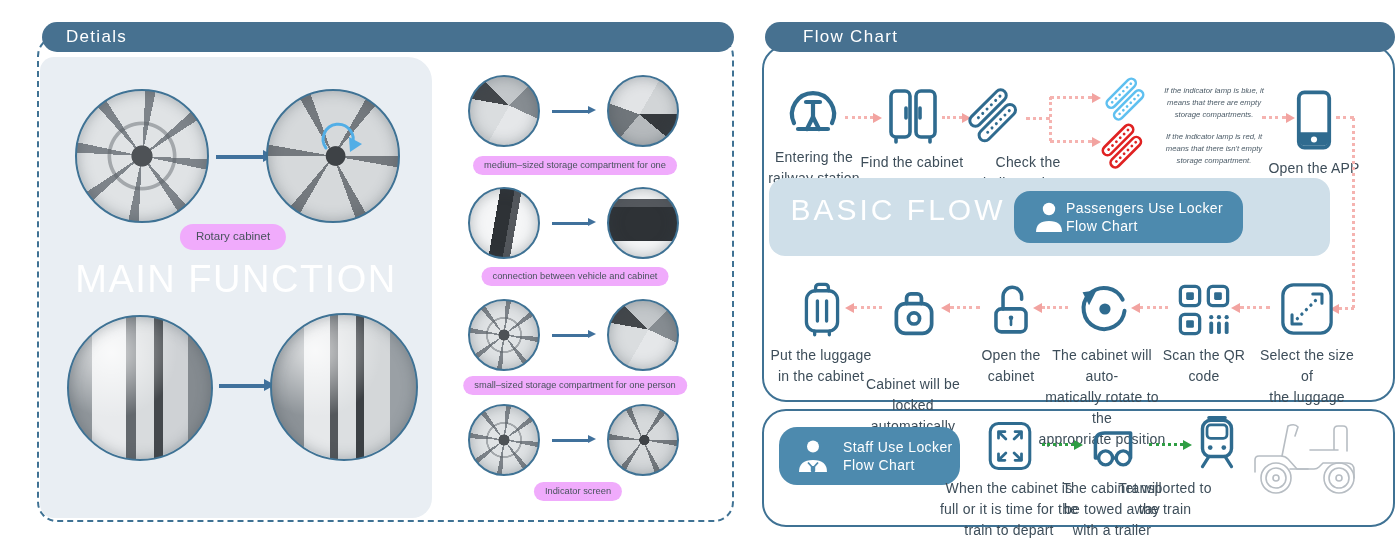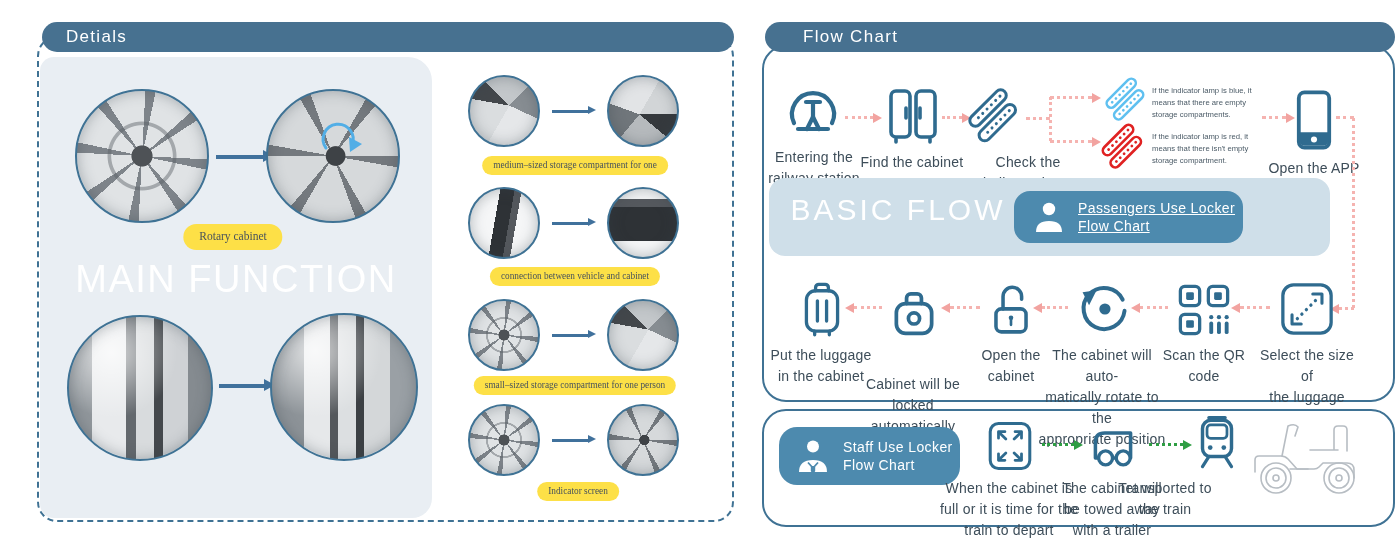--- a/index.html
+++ b/index.html
@@ -43,33 +43,32 @@
       conic-gradient(from 210deg at 58% 42%, #dadddf 0 70deg, #43474b 70deg 105deg, #c3c7ca 105deg 195deg, #878d92 195deg 265deg, #e5e7e9 265deg 360deg);
   }
   .photo.facet2 {
     background:
       conic-gradient(from 30deg at 45% 55%, #d2d5d7 0 60deg, #35393d 60deg 100deg, #b6babd 100deg 190deg, #70767b 190deg 260deg, #e2e4e6 260deg 360deg);
   }
   .photo.conn  { background: linear-gradient(100deg, #f5f6f7 0 38%, #2e3236 38% 56%, #54585d 56% 65%, #f5f6f7 65%); }
   .photo.conn2 { background: linear-gradient(0deg, #f5f6f7 0 24%, #2e3236 24% 74%, #55595e 74% 86%, #f5f6f7 86%); }
   
   .tag {
-    position:absolute; background:#fde047; color:#47525c; border-radius:13px;
+    position:absolute; background:#f0abfc; color:#47525c; border-radius:13px;
     font-size:11.5px; line-height:1.35; padding:5px 16px; text-align:center; white-space:pre-line;
     transform: translateX(-50%);
-    font-family: Liberation Serif, serif;
   }
   .tag.sm { font-size:9.3px; padding:3px 11px; border-radius:10px; }
   .wm { position:absolute; color:#ffffff; white-space:nowrap; text-align:center; font-weight:400; }
   .lbl {
     position:absolute; font-size:14px; line-height:1.5; color:#3d4d59; text-align:center;
     white-space:pre-line; letter-spacing:.2px;
   }
   .note {
-    position:absolute; font-size:7.7px; line-height:1.55; color:#4a5a66; white-space:pre-line;
+    position:absolute; font-size:7.7px; line-height:1.55; color:#4a5a66; text-align:center; white-space:pre-line;font-style:italic;
   }
   
   .sarrow { position:absolute; height:3.5px; background:#40719c; }
   .sarrow::after { content:""; position:absolute; right:-10px; top:-5.5px; width:0; height:0;
     border-left:11px solid #40719c; border-top:6px solid transparent; border-bottom:6px solid transparent; }
   .sarrow.thin { height:2.5px; }
   .sarrow.thin::after { right:-8px; top:-4.2px; border-left:8px solid #40719c; border-top:4.5px solid transparent; border-bottom:4.5px solid transparent; }
   .arr { position:absolute; height:0; border-top:3px dotted #f5b3b0; }
   .arr.right::after { content:""; position:absolute; right:-9px; top:-6.5px; width:0; height:0;
     border-left:9px solid #f2a3a0; border-top:5px solid transparent; border-bottom:5px solid transparent; }
@@ -263,21 +262,21 @@
 
   <div class="band" style="left:769px; top:178px; width:561px; height:78px;"></div>
   <div class="wm" style="left:788px; top:193px; width:220px; font-size:30px; letter-spacing:3px;">BASIC FLOW</div>
   <div class="badge" style="left:1014px; top:191px; width:229px; height:52px; padding-left:18px;">
     <svg width="34" height="32" viewBox="0 0 34 32">
       <g fill="#fff">
           <circle cx="17" cy="8" r="6.2"></circle>
           <path d="M4 31 q0-11 13-11 t13 11 z"></path>
         </g>
     </svg>
-    <div class="badge-text" style="margin-left:12px;text-decoration:underline;">Passengers Use Locker
+    <div class="badge-text" style="">Passengers Use Locker
 Flow Chart</div>
   </div>
 
   <svg class="ic" style="left:800px; top:281px;" width="44" height="58" viewBox="0 0 48 62">
     <g stroke="currentColor" stroke-width="3.6" fill="none" stroke-linecap="round" stroke-linejoin="round">
       <path d="M17 10 V6.5 A3.5 3.5 0 0 1 20.5 3 h7 A3.5 3.5 0 0 1 31 6.5 V10"></path>
       <rect x="7" y="10" width="34" height="44" rx="10"></rect>
       <path d="M19 21 v22 M29 21 v22"></path>
         <path d="M16 54 v4 M32 54 v4"></path>
     </g>

